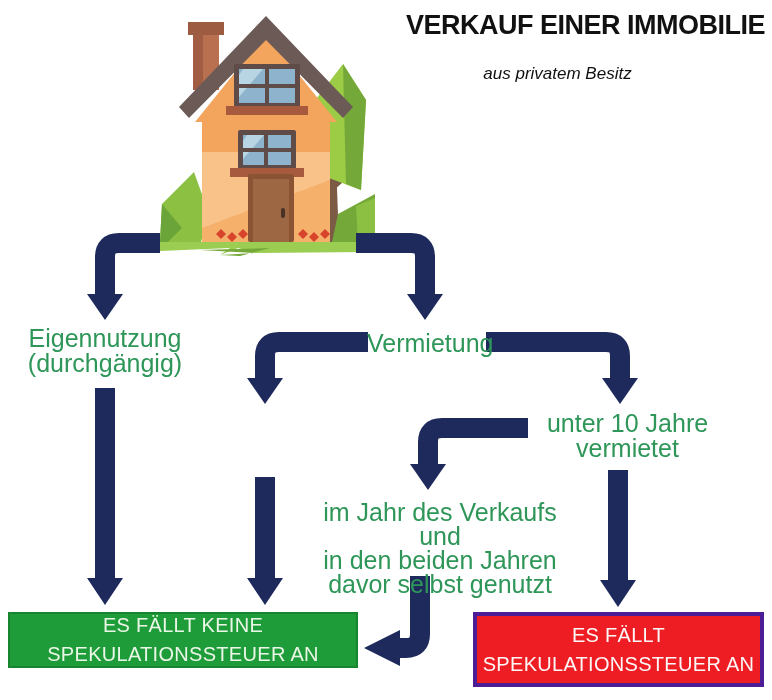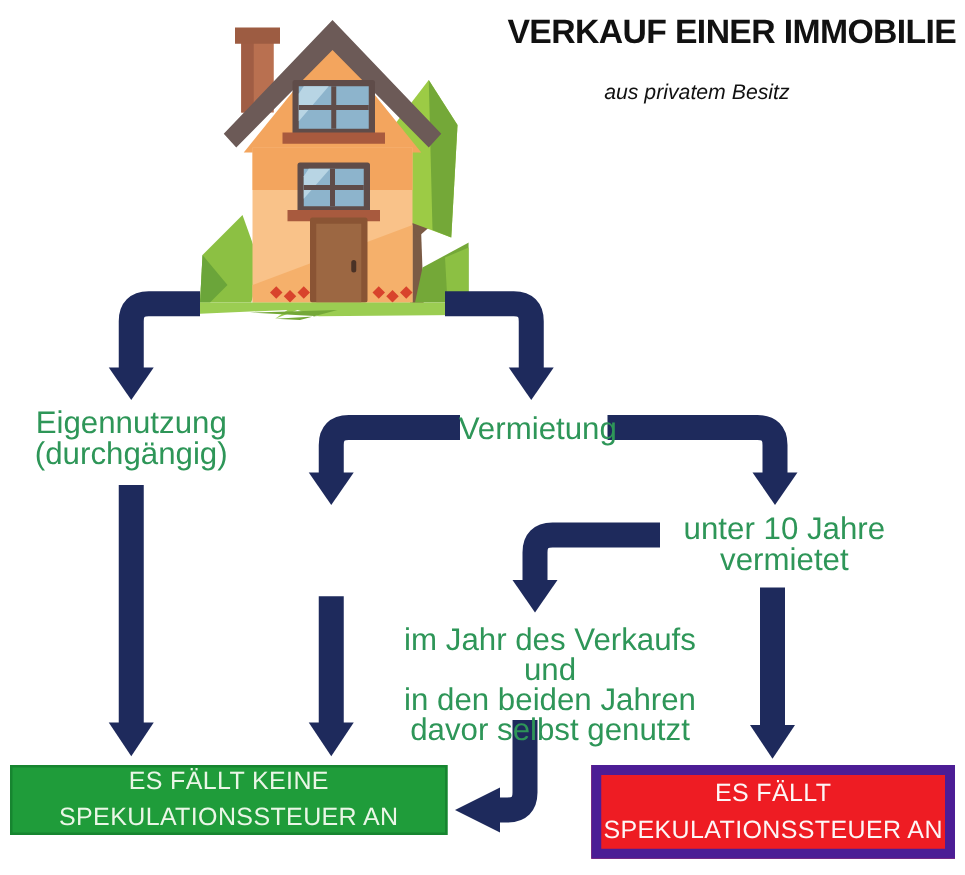--- a/index.html
+++ b/index.html
@@ -28,21 +28,21 @@
     text-align:center;font-size:20px;line-height:29px;letter-spacing:0.3px;
     box-sizing:border-box;
   }
   .box.green{
     left:8px;top:612px;width:350px;height:56px;
     background:var(--green-box,#1f9c3a);border:2px solid #178530;
     color:var(--box-text-green,#eaf6e6);
   }
   .box.red{
     left:473px;top:612px;width:291px;height:75px;
-    background:var(--red-box,#ee1c23);border:8px solid #4c1d95;
+    background:var(--red-box,#ee1c23);border:4px solid #4c1d95;
     color:var(--box-text-red,#fdf6f6);
   }
 </style>
 </head>
 <body>
 
 <div class="canvas">
 
   <div class="title">VERKAUF EINER IMMOBILIE</div>
   <div class="subtitle">aus privatem Besitz</div>

